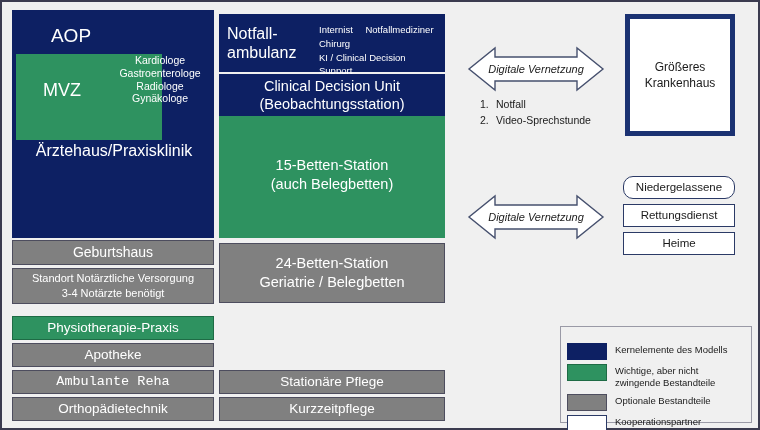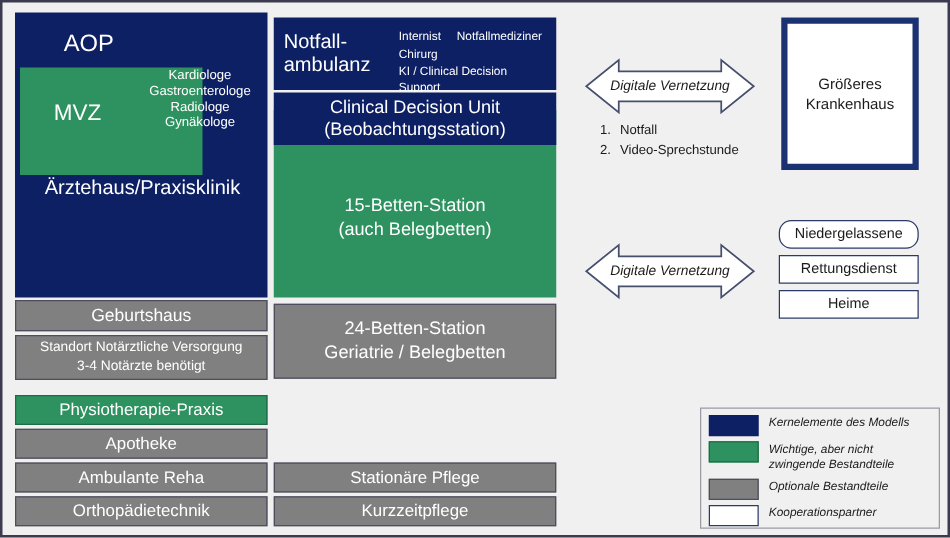--- a/index.html
+++ b/index.html
@@ -43,21 +43,21 @@
   #specialists{position:absolute;left:108px;top:52px;width:100px;text-align:center;font-size:10.5px;color:#fff;line-height:1.22;}
   #aerztehaus-text{position:absolute;left:14px;top:140px;width:196px;text-align:center;color:#fff;}
   #aerztehaus-title{font-size:16px;line-height:1.18;}
   #aerztehaus-sub{font-size:11px;line-height:1.34;margin-top:2px;}
 
   #geburtshaus{left:10px;top:238px;width:202px;height:25px;font-size:14px;}
   #notarzt{left:10px;top:266px;width:202px;height:36px;font-size:11px;line-height:1.35;}
 
   #physio{left:10px;top:314px;width:202px;height:24px;font-size:13.5px;border:1px solid #1e6b45;}
   #apotheke{left:10px;top:341px;width:202px;height:24px;font-size:13.5px;}
-  #reha{left:10px;top:368px;width:202px;height:24px;font-size:13.5px;}
+  #reha{left:10px;top:368px;width:202px;height:24px;font-size:13.5px;font-family:Liberation Mono, monospace;}
   #ortho{left:10px;top:395px;width:202px;height:24px;font-size:13.5px;}
 
   
   #mid-green{left:217px;top:86px;width:226px;height:150px;}
   #notfall-box{left:217px;top:12px;width:226px;height:58px;}
   #notfall-title{position:absolute;left:8px;top:10px;width:94px;text-align:left;font-size:16px;line-height:1.2;color:#fff;}
   #notfall-specs{position:absolute;left:100px;top:9px;width:120px;color:#fff;font-size:9.5px;line-height:1.45;text-align:left;}
   #ns-row1{display:block;}
   #ns-row1 .a{margin-right:10px;}
   #cdu-box{left:217px;top:72px;width:226px;height:42px;font-size:14.5px;line-height:1.25;}
@@ -87,21 +87,21 @@
   
   #krankenhaus{left:623px;top:12px;width:110px;height:122px;font-size:12px;line-height:1.35;}
   #nieder{left:621px;top:174px;width:112px;height:23px;font-size:11.5px;border-radius:10px;}
   #rettung{left:621px;top:202px;width:112px;height:23px;font-size:11.5px;}
   #heime{left:621px;top:230px;width:112px;height:23px;font-size:11.5px;}
 
   
   #legend{
     position:absolute;left:558px;top:324px;width:192px;height:97px;
     background:#f0f0f0;border:1px solid #9a9aa6;
-    box-sizing:border-box;padding:5px 6px;font-style:italic;
+    box-sizing:border-box;padding:16px 6px;
   }
   .legend-row{display:flex;align-items:flex-start;margin-bottom:4px;}
   .swatch{
     width:40px;height:17px;flex:0 0 40px;margin-right:8px;box-sizing:border-box;
   }
   .sw-navy{background:#0d2063;}
   .sw-green{background:#2e9260;border:1px solid #1e6b45;}
   .sw-gray{background:#808080;border:1px solid #4d4d5e;}
   .sw-white{background:#ffffff;border:1px solid #2b3a66;}
   .legend-text{font-size:9.5px;color:#1a1a1a;line-height:1.3;padding-top:1px;}

